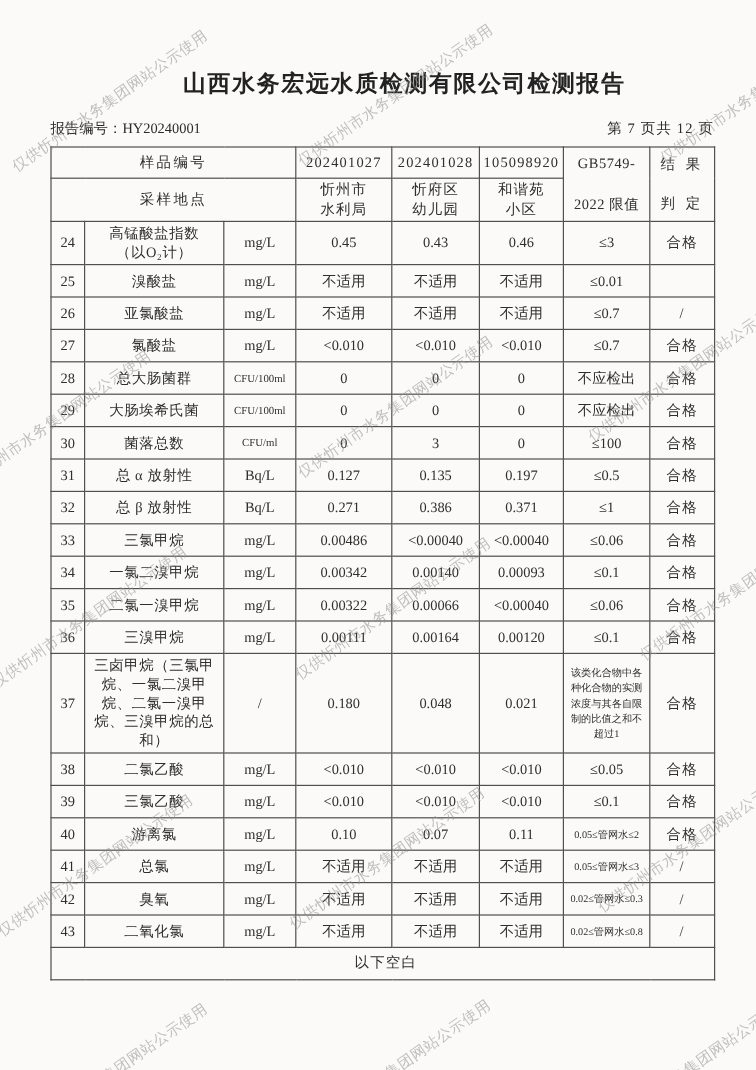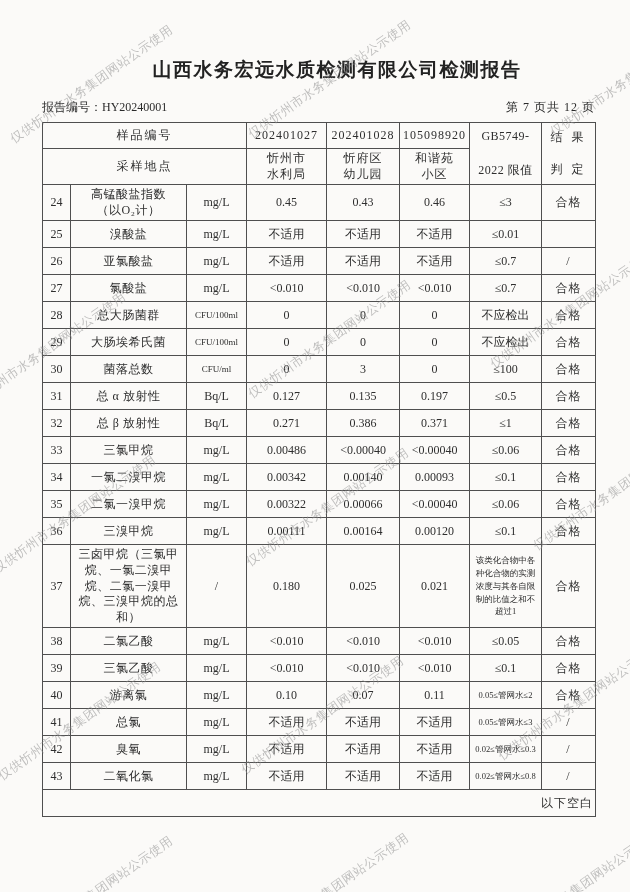--- a/index.html
+++ b/index.html
@@ -85,21 +85,21 @@
     white-space:pre-line;
     letter-spacing:.5px;
   }
   td.td-num{font-size:12.5px;}
   td.td-unit{font-size:11.5px;}
   td.td-unit.small{font-size:9px;}
   td.td-limit.small{font-size:8.5px;letter-spacing:0;}
   td.td-limit.tiny{font-size:8.5px;line-height:1.5;padding:4px 3px;text-align:center;}
   td.td-result{letter-spacing:1px;}
   tr.foot-row{height:27px;}
-  tr.foot-row td{text-align:right;padding-left:7px;letter-spacing:1px;}
+  tr.foot-row td{text-align:center;padding-left:7px;letter-spacing:1px;font-family:Liberation Mono, monospace;}
 </style>
 </head>
 <body>
 
 <div class="page">
 
   <div class="watermark-layer">
     <span class="wm" style="left:12px;top:75px">仅供忻州市水务集团网站公示使用</span>
     <span class="wm" style="left:250px;top:70px">仅供忻州市水务集团网站公示使用</span>
     <span class="wm" style="left:552px;top:68px">仅供忻州市水务集团网站公示使用</span>
@@ -289,21 +289,21 @@
           <td class="td-val">0.00164</td>
           <td class="td-val">0.00120</td>
           <td class="td-limit">≤0.1</td>
           <td class="td-result">合格</td>
         </tr>
         <tr>
           <td class="td-num">37</td>
           <td class="td-name">三卤甲烷（三氯甲烷、一氯二溴甲烷、二氯一溴甲烷、三溴甲烷的总和）</td>
           <td class="td-unit">/</td>
           <td class="td-val">0.180</td>
-          <td class="td-val">0.025</td>
+          <td class="td-val">0.048</td>
           <td class="td-val">0.021</td>
           <td class="td-limit small tiny">该类化合物中各种化合物的实测浓度与其各自限制的比值之和不超过1</td>
           <td class="td-result">合格</td>
         </tr>
         <tr>
           <td class="td-num">38</td>
           <td class="td-name">二氯乙酸</td>
           <td class="td-unit">mg/L</td>
           <td class="td-val">&lt;0.010</td>
           <td class="td-val">&lt;0.010</td>

